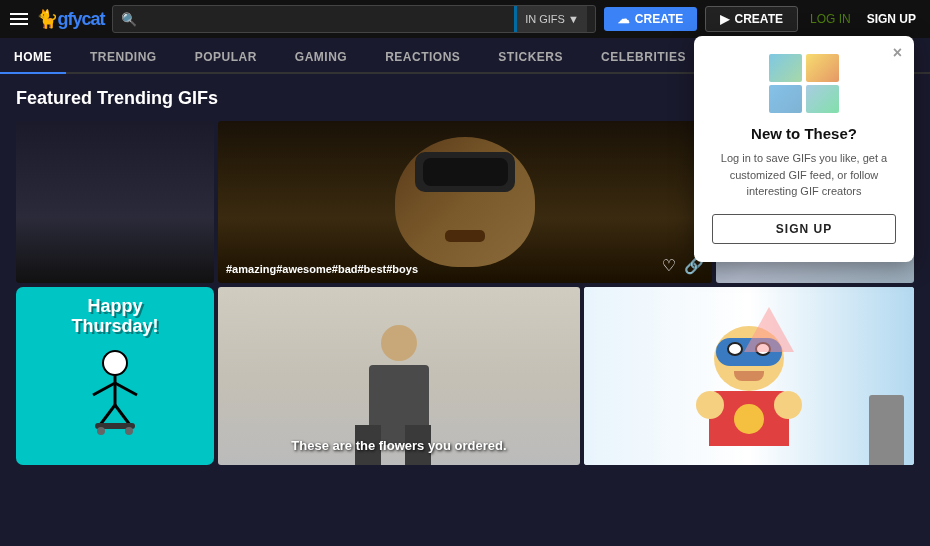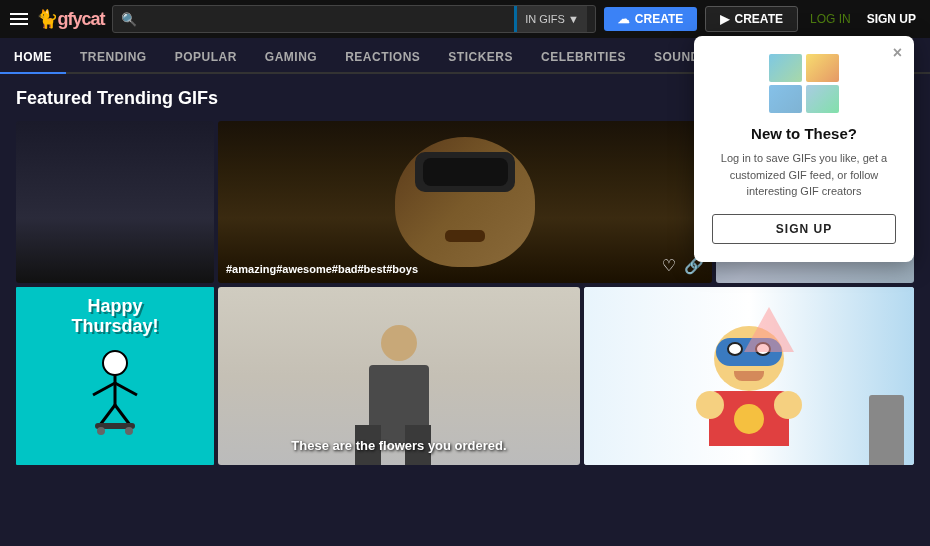--- a/index.html
+++ b/index.html
@@ -10,21 +10,21 @@
       display: flex;
       align-items: center;
       background: #111;
       height: 38px;
       padding: 0 10px;
       gap: 8px;
     }
     .hamburger { display: flex; flex-direction: column; gap: 3px; cursor: pointer; }
     .hamburger span { width: 18px; height: 2px; background: #fff; display: block; }
     .logo { font-family: Arial, sans-serif; font-weight: bold; font-size: 18px; color: #00c8ff; letter-spacing: -1px; }
-    .logo span { color: #fca5a5; }
+    .logo span { color: #3b82f6; }
     .search-bar {
       display: flex;
       align-items: center;
       background: #222;
       border: 1px solid #444;
       border-radius: 3px;
       flex: 1;
       height: 28px;
       padding: 0 8px;
       gap: 6px;
@@ -85,20 +85,21 @@
     }
     .nav-signup { color: #fff; font-weight: bold; }
 
     
     .tabs {
       display: flex;
       background: #1a1a2e;
       border-bottom: 2px solid #333;
       height: 36px;
       align-items: flex-end;
+      gap: 10px;
     }
     .tab-item {
       padding: 8px 14px;
       font-size: 12px;
       font-weight: bold;
       color: #aaa;
       cursor: pointer;
       text-transform: uppercase;
       letter-spacing: 0.5px;
       border-bottom: 2px solid transparent;
@@ -149,21 +150,21 @@
     }
     .gif-cell-1 { width: 198px; }
     .gif-cell-2 { flex: 1; }
     .gif-cell-3 { width: 198px; }
 
     .gif-grid-bottom {
       display: flex;
       gap: 4px;
       height: 178px;
     }
-    .gif-cell-b1 { width: 198px; background: #00bcd4; border-radius: 1px; overflow: hidden; position: relative; }
+    .gif-cell-b1 { width: 198px; background: #00bcd4; border-radius: 7px; overflow: hidden; position: relative; }
     .gif-cell-b2 { flex: 1; background: #333; border-radius: 3px; overflow: hidden; position: relative; }
     .gif-cell-b3 { width: 330px; background: #f0f0f0; border-radius: 3px; overflow: hidden; position: relative; }
 
     
     .gif-tags {
       position: absolute;
       bottom: 8px;
       left: 8px;
       display: flex;
       flex-wrap: wrap;

